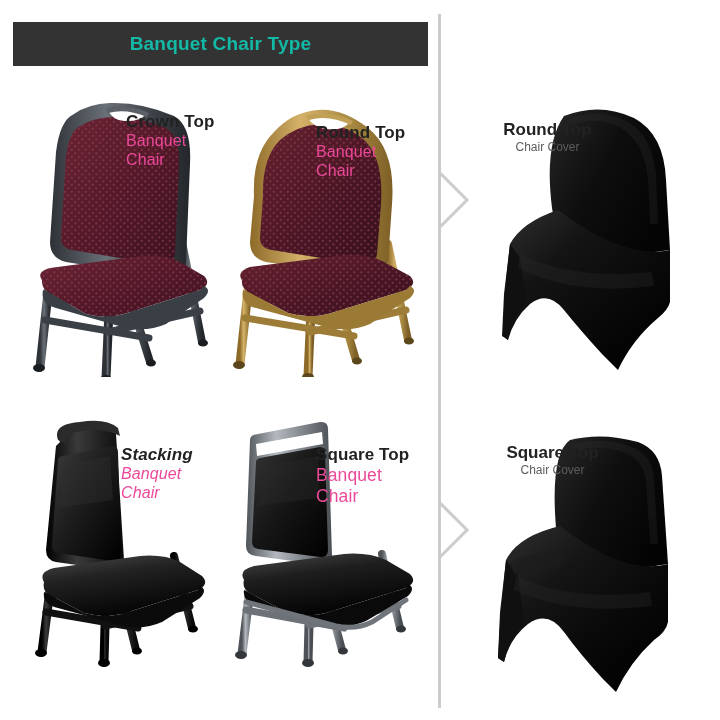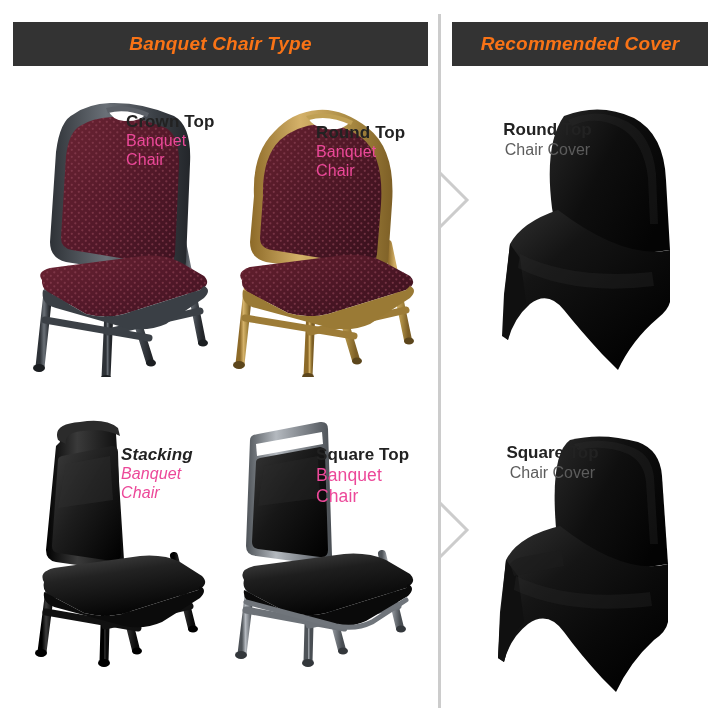--- a/index.html
+++ b/index.html
@@ -29,26 +29,25 @@
     top: 0;
     height: 44px;
     background: #333333;
     display: flex;
     align-items: center;
     justify-content: center;
   }
   .hdr-bar.left  { left: 13px;  width: 415px; }
   .hdr-bar.right { left: 452px; width: 256px; }
   .hdr-text {
-    color: #f97316;
+    color: #14b8a6;
     font-size: 19px;
     font-weight: bold;
     letter-spacing: 0.2px;
     white-space: nowrap;
-    font-style: italic;
   }
 
   
   .divider {
     position: absolute;
     left: 438px;
     top: 14px;
     width: 3px;
     height: 694px;
     background: #cccccc;
@@ -107,37 +106,34 @@
     text-align: center;
     line-height: 1.2;
     white-space: nowrap;
   }
   .cover-title {
     font-size: 17px;
     font-weight: bold;
     color: #222222;
   }
   .cover-sub {
-    font-size: 16px;
+    font-size: 12px;
     color: #5c5c5c;
   }
   .lbl-cover-round  { left: 465px; top: 120px; width: 165px; }
   .lbl-cover-square { left: 465px; top: 443px; width: 175px; }
 
   svg { display: block; }
 </style>
 </head>
 <body>
 
 <div class="header-row">
   <div class="hdr-bar left">
     <span class="hdr-text">Banquet Chair Type</span>
-  </div>
-  <div class="hdr-bar right">
-    <span class="hdr-text">Recommended Cover</span>
   </div>
 </div>
 
 <div class="divider"></div>
 
 <div class="chevron one">
   <svg width="34" height="60" viewBox="0 0 34 60">
     <polyline points="2,1 30,29 2,57" fill="none" stroke="#cccccc" stroke-width="3"></polyline>
   </svg>
 </div>

